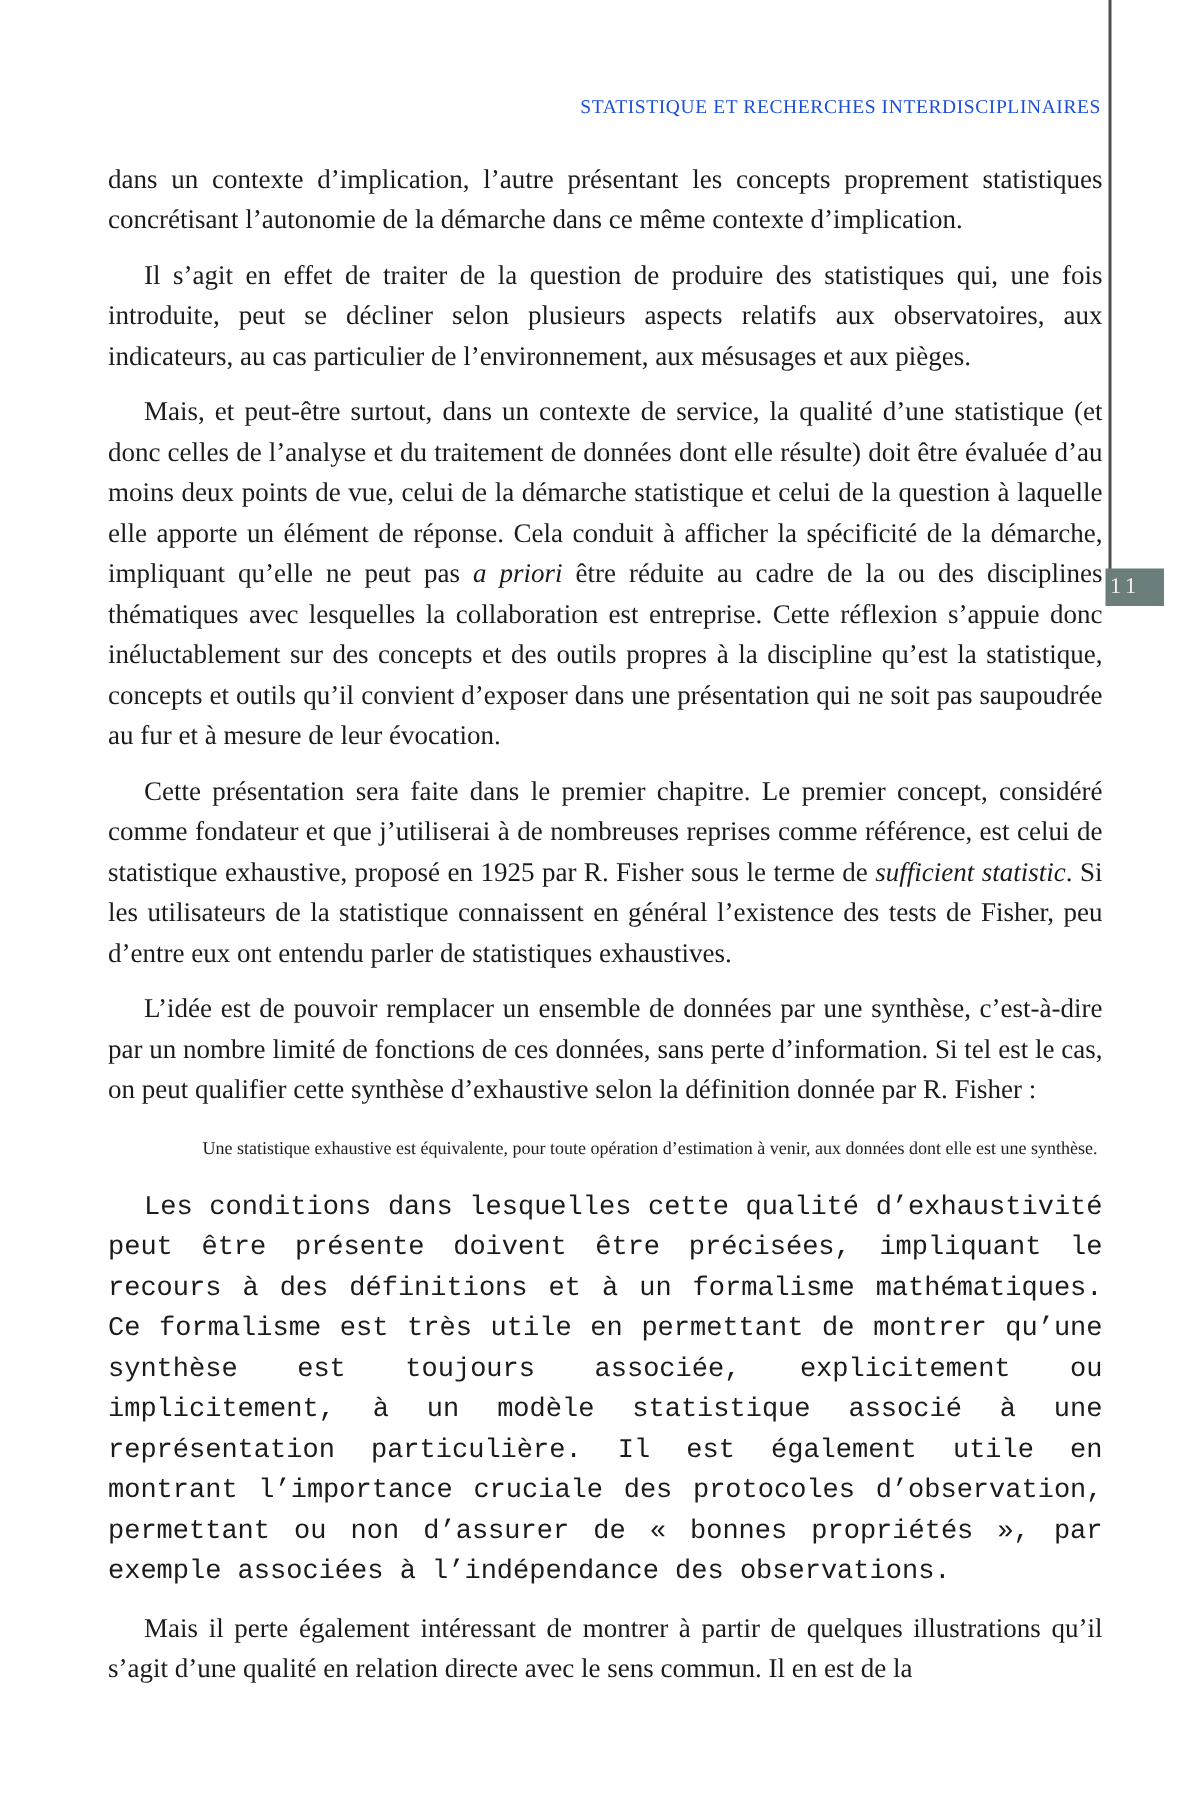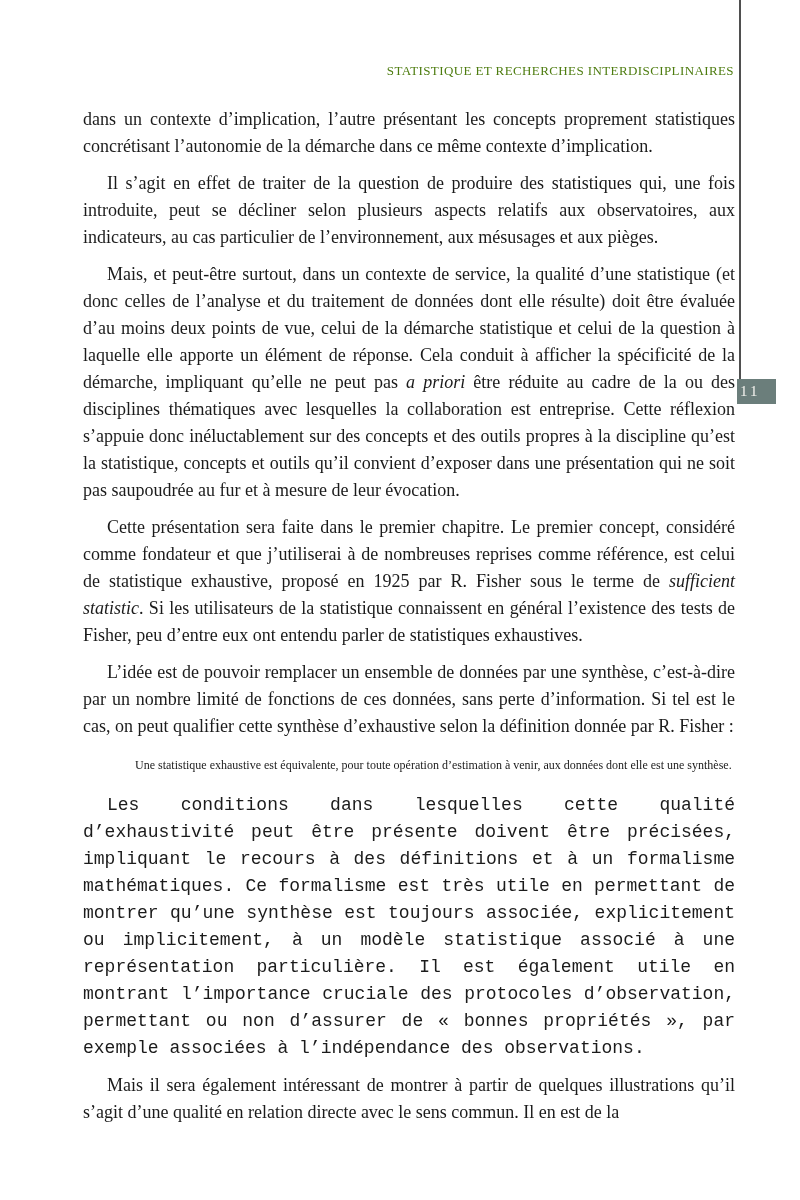--- a/index.html
+++ b/index.html
@@ -16,21 +16,21 @@
     overflow: hidden;
     font-family: "Liberation Serif", serif;
     color: var(--body-text, #1b1b1b);
   }
   .running-head {
     position: absolute;
     top: 63px;
     right: 66px;
     font-size: 13px;
     letter-spacing: 0.4px;
-    color: #4d7c0f;
+    color: #1d4ed8;
     white-space: nowrap;
   }
   .side-rule {
     position: absolute;
     top: 0;
     left: 739px;
     width: 2px;
     height: 380px;
     background: var(--rule, #4f4f4f);
   }
@@ -50,21 +50,21 @@
   .body-col {
     position: absolute;
     left: 72px;
     top: 106px;
     width: 663px;
     font-size: 18px;
     line-height: 27px;
     text-align: justify;
   }
   .body-col p {
-    margin: 0 0 10px 11px;
+    margin: 0 0 10px 0;
     text-indent: 24px;
   }
   .body-col p.no-indent {
     text-indent: 0;
   }
   .body-col p.quote {
     margin: 12px 0 10px 63px;
     font-size: 12px;
     line-height: 26px;
     text-indent: 0;
@@ -99,16 +99,16 @@
 
     <p><span>Cette présentation sera faite dans le premier chapitre. Le premier concept, considéré comme fondateur et que j’utiliserai à de nombreuses reprises comme référence, est celui de statistique exhaustive, proposé en 1925 par R. Fisher sous le terme de </span><em>sufficient statistic</em><span>. Si les utilisateurs de la statistique connaissent en général l’existence des tests de Fisher, peu d’entre eux ont entendu parler de statistiques exhaustives.</span></p>
 
     <p><span>L’idée est de pouvoir remplacer un ensemble de données par une synthèse, c’est-à-dire par un nombre limité de fonctions de ces données, sans perte d’information. Si tel est le cas, on peut qualifier cette synthèse d’exhaustive selon la définition donnée par R. Fisher&nbsp;:</span></p>
 
     <p class="quote"><span>Une statistique exhaustive est équivalente, pour toute opération d’estimation à venir, aux données dont elle est une synthèse.</span></p>
 
 
     <p class="after-quote"><span>Les conditions dans lesquelles cette qualité d’exhaustivité peut être présente doivent être précisées, impliquant le recours à des définitions et à un formalisme mathématiques. Ce formalisme est très utile en permettant de montrer qu’une synthèse est toujours associée, explicitement ou implicitement, à un modèle statistique associé à une représentation particulière. Il est également utile en montrant l’importance cruciale des protocoles d’observation, permettant ou non d’assurer de «&nbsp;bonnes propriétés&nbsp;», par exemple associées à l’indépendance des observations.</span></p>
 
-    <p><span>Mais il sera également intéressant de montrer à partir de quelques illustrations qu’il s’agit d’une qualité en relation directe avec le sens commun. Il en est de la</span></p>
+    <p><span>Mais il perte également intéressant de montrer à partir de quelques illustrations qu’il s’agit d’une qualité en relation directe avec le sens commun. Il en est de la</span></p>
 
   </div>
 </div>
 
 </body></html>

